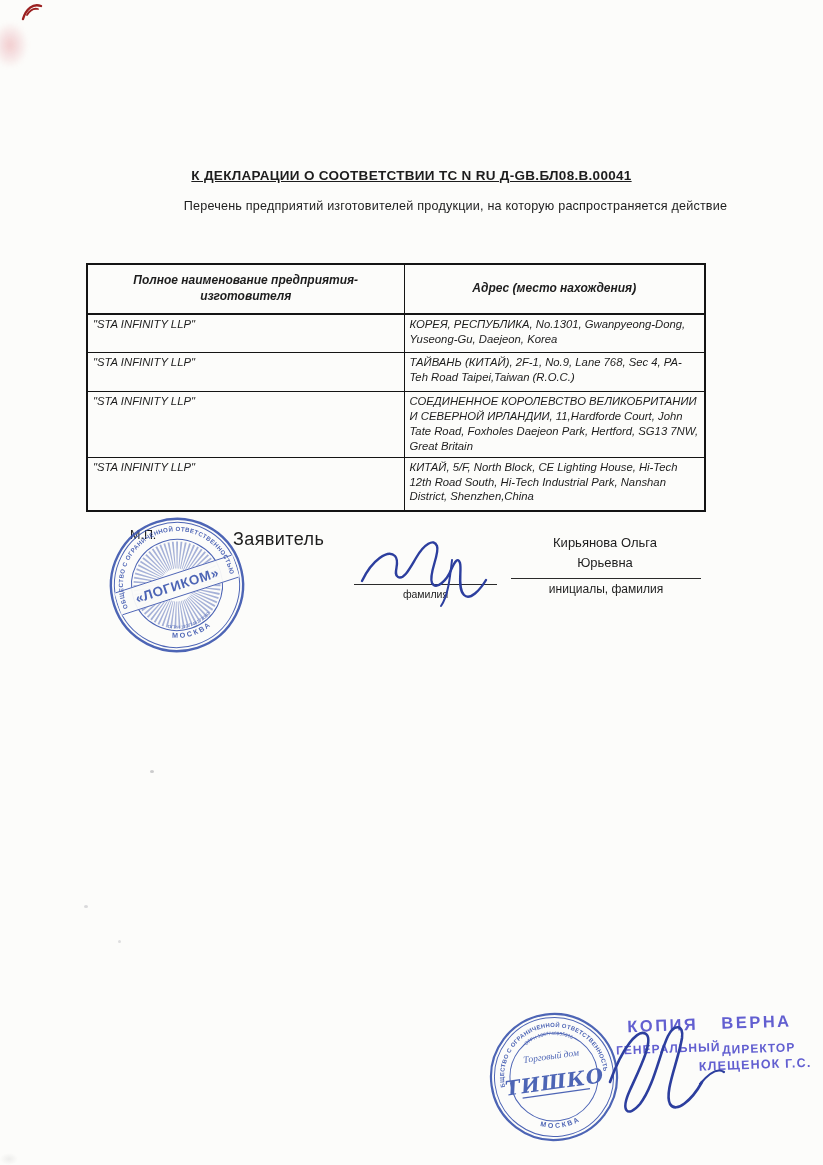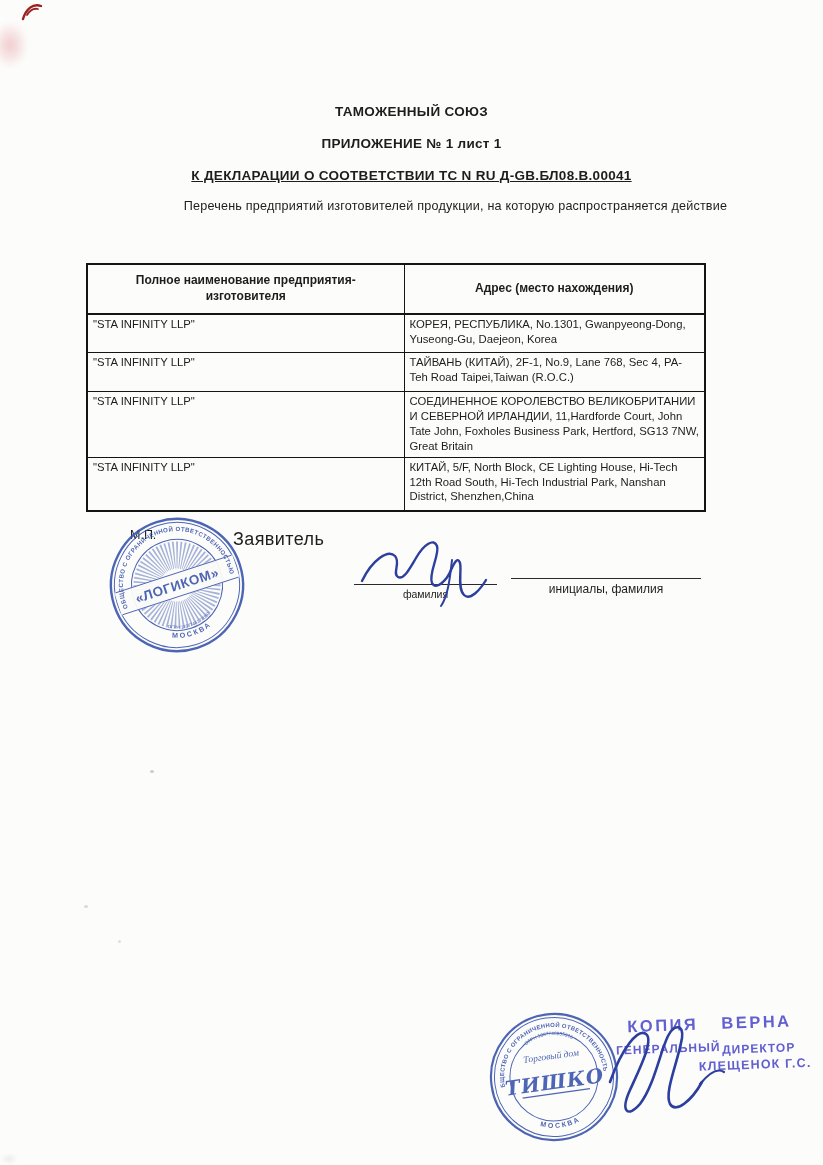--- a/index.html
+++ b/index.html
@@ -9,21 +9,21 @@
     font-family:"Liberation Sans", sans-serif; color:#1d1d1d;
   }
   .center-line { position:absolute; left:0; width:100%; text-align:center; }
   .t-bold { font-weight:bold; font-size:13.5px; letter-spacing:.3px; }
   .t-reg  { font-size:12.6px; letter-spacing:.2px; }
   #title1 { top:104px; } #title2 { top:136px; } #title3 { top:168px;text-decoration:underline; }
   #intro1 { top:199px;padding-left:44px; } #intro2 { top:228px; }
 
   table.mfg { position:absolute; left:86px; top:263px; width:620px;
     border-collapse:collapse; table-layout:fixed; z-index:5;
-    border:2.2px solid #141414; }
+    border:2.2px solid #141414;font-style:italic; }
   table.mfg th, table.mfg td { border:1.5px solid #141414; }
   table.mfg th { font-size:12px; font-weight:bold; text-align:center;
     vertical-align:middle; padding:4px 8px; height:40px; line-height:1.3;
     border-bottom-width:2.5px; }
   table.mfg td { font-size:11.3px; vertical-align:top; padding:2px 5px 3px 5px;
     line-height:1.32; }
   td.cell-name { padding-left:6px; }
 
   .mp { position:absolute; left:130px; top:528px; font-size:12.5px; z-index:4; }
   .applicant { position:absolute; left:233px; top:529px; font-size:18px; letter-spacing:.4px; z-index:4; }
@@ -64,22 +64,20 @@
 <body>
 
 <div class="page">
 
   <div class="smudge-pink"></div>
   <div class="corner-shade"></div>
   <div class="speck" id="speck1"></div>
   <div class="speck" id="speck2"></div>
   <div class="speck" id="speck3"></div>
 
-  <div class="center-line t-bold" id="title1">ТАМОЖЕННЫЙ СОЮЗ</div>
-  <div class="center-line t-bold" id="title2">ПРИЛОЖЕНИЕ № 1 лист 1</div>
   <div class="center-line t-bold" id="title3">К ДЕКЛАРАЦИИ О СООТВЕТСТВИИ ТС N RU Д-GB.БЛ08.В.00041</div>
   <div class="center-line t-reg" id="intro1">Перечень предприятий изготовителей продукции, на которую распространяется действие</div>
 
   <table class="mfg">
     <colgroup>
         <col style="width:317px">
         <col>
       </colgroup>
     <thead>
       <tr>
@@ -91,33 +89,37 @@
       <tr>
         <td class="cell-name" style="height:32px">"STA INFINITY LLP"</td>
         <td>КОРЕЯ, РЕСПУБЛИКА, No.1301, Gwanpyeong-Dong, Yuseong-Gu, Daejeon, Korea</td>
       </tr>
       <tr>
         <td class="cell-name" style="height:33px">"STA INFINITY LLP"</td>
         <td>ТАЙВАНЬ (КИТАЙ), 2F-1, No.9, Lane 768, Sec 4, PA-Teh Road Taipei,Taiwan (R.O.C.)</td>
       </tr>
       <tr>
         <td class="cell-name" style="height:56px">"STA INFINITY LLP"</td>
-        <td>СОЕДИНЕННОЕ КОРОЛЕВСТВО ВЕЛИКОБРИТАНИИ И СЕВЕРНОЙ ИРЛАНДИИ, 11,Hardforde Court, John Tate John, Foxholes Business Park, Hertford, SG13 7NW, Great Britain</td>
+        <td>СОЕДИНЕННОЕ КОРОЛЕВСТВО ВЕЛИКОБРИТАНИИ И СЕВЕРНОЙ ИРЛАНДИИ, 11,Hardforde Court, John Tate Road, Foxholes Daejeon Park, Hertford, SG13 7NW, Great Britain</td>
       </tr>
       <tr>
         <td class="cell-name" style="height:47px">"STA INFINITY LLP"</td>
         <td>КИТАЙ, 5/F, North Block, CE Lighting House, Hi-Tech 12th Road South, Hi-Tech Industrial Park, Nanshan District, Shenzhen,China</td>
       </tr>
     </tbody>
   </table>
 
   <div class="mp">М.П.</div>
   <div class="applicant">Заявитель</div>
   <div class="sig-line" id="sign-line"></div>
   <div id="sign-cap">фамилия</div>
+  <div id="fio-block">
+    <span style="display:block">Кирьянова Ольга</span>
+    <span style="display:block">Юрьевна</span>
+  </div>
   <div class="sig-line" id="fio-line"></div>
   <div id="fio-cap">инициалы, фамилия</div>
 
   <svg class="stamp-logikom" width="150" height="150" viewBox="0 0 150 150">
     <defs>
       <path id="lg-top" d="M 21.2 79.7 A 54 54 0 1 1 128.8 79.7"></path>
       <path id="lg-bot" d="M 25.2 93.1 A 53 53 0 0 0 124.8 93.1"></path>
       <path id="lg-ogrn" d="M 33.7 90 A 44 44 0 0 0 116.3 90"></path>
     </defs>
     <g fill="none" stroke="#3b55ae">

